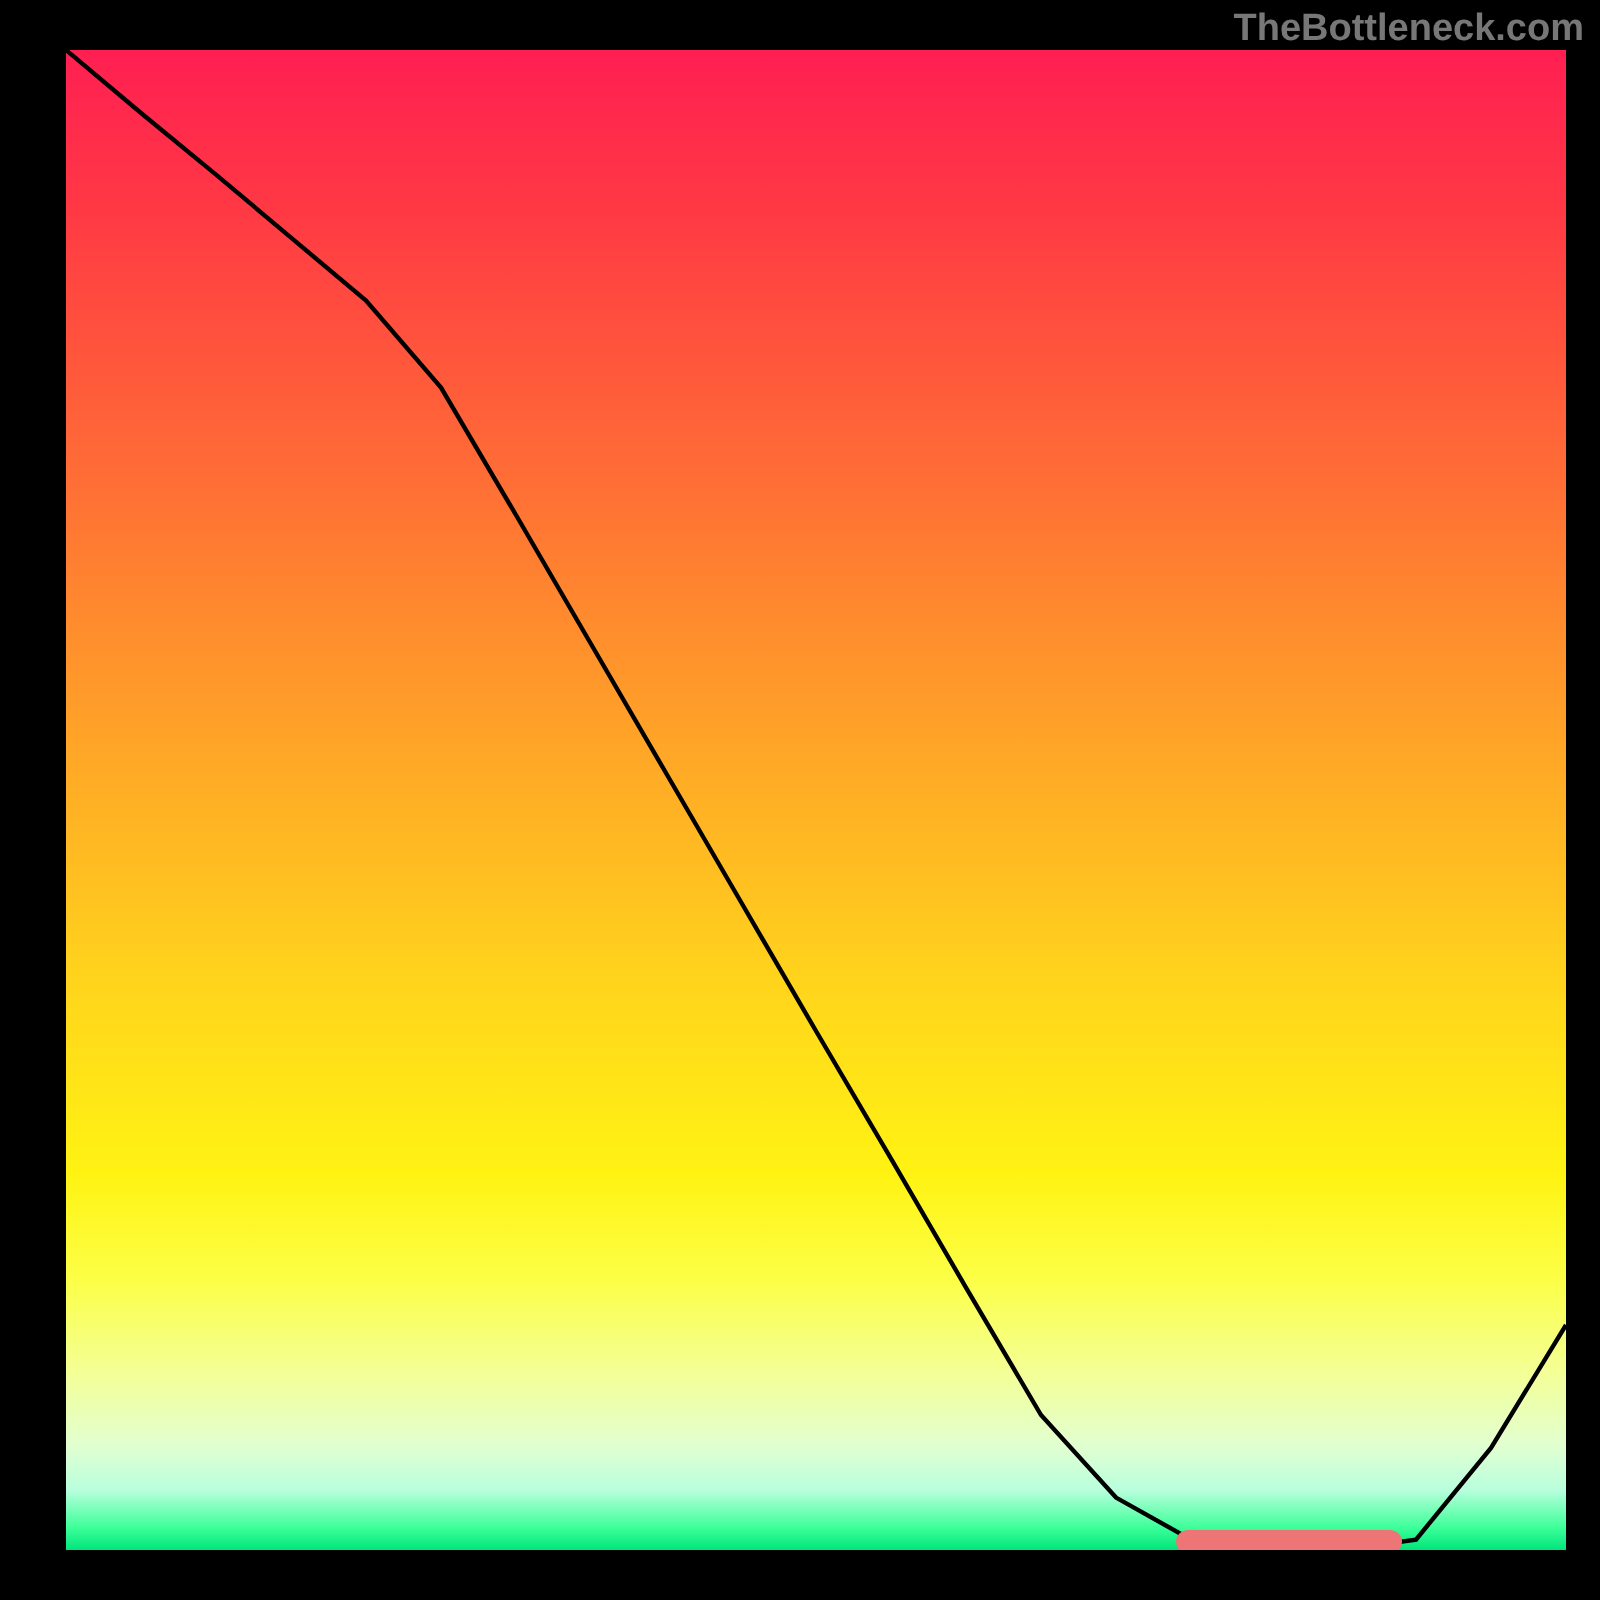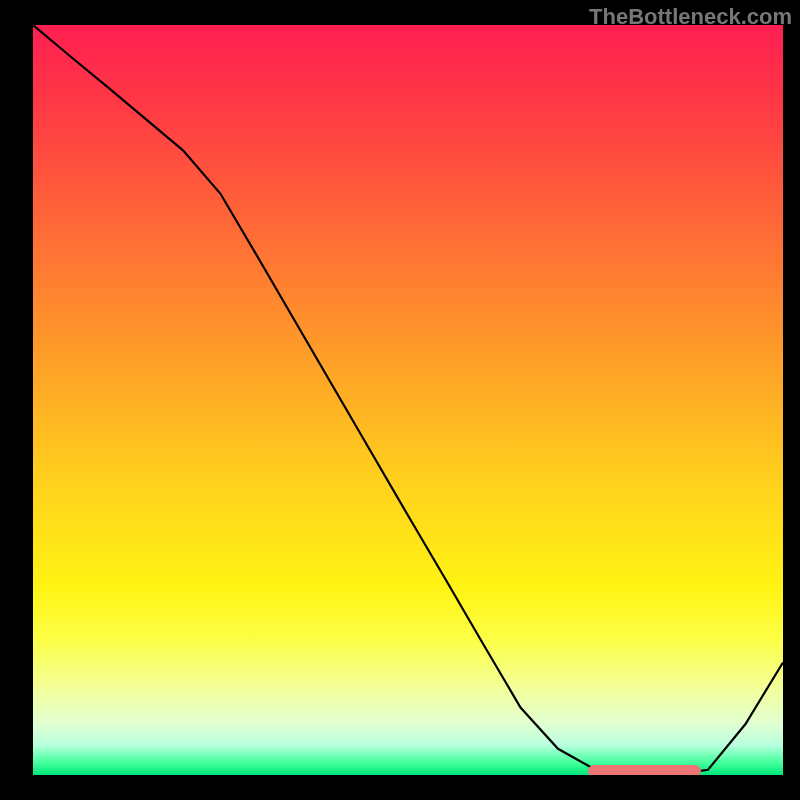--- a/index.html
+++ b/index.html
@@ -9,21 +9,21 @@
     height: 800px;
     background: #000;
     font-family: Arial, Helvetica, sans-serif;
     position: relative;
   }
   .attribution {
     position: absolute;
     top: 4px;
     right: 8px;
     color: #777;
-    font-size: 22px;
+    font-size: 19px;
     font-weight: bold;
     z-index: 3;
     text-align: right;
   }
   .plot-area {
     position: absolute;
     left: 33px;
     top: 25px;
     width: 750px;
     height: 750px;

